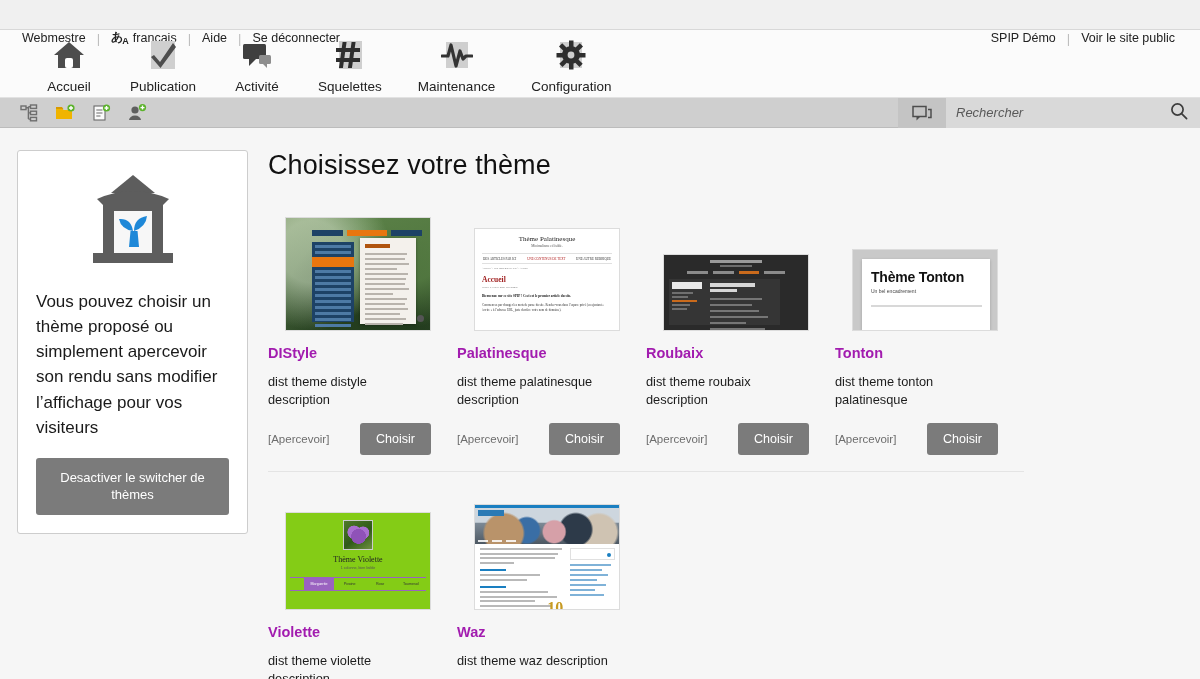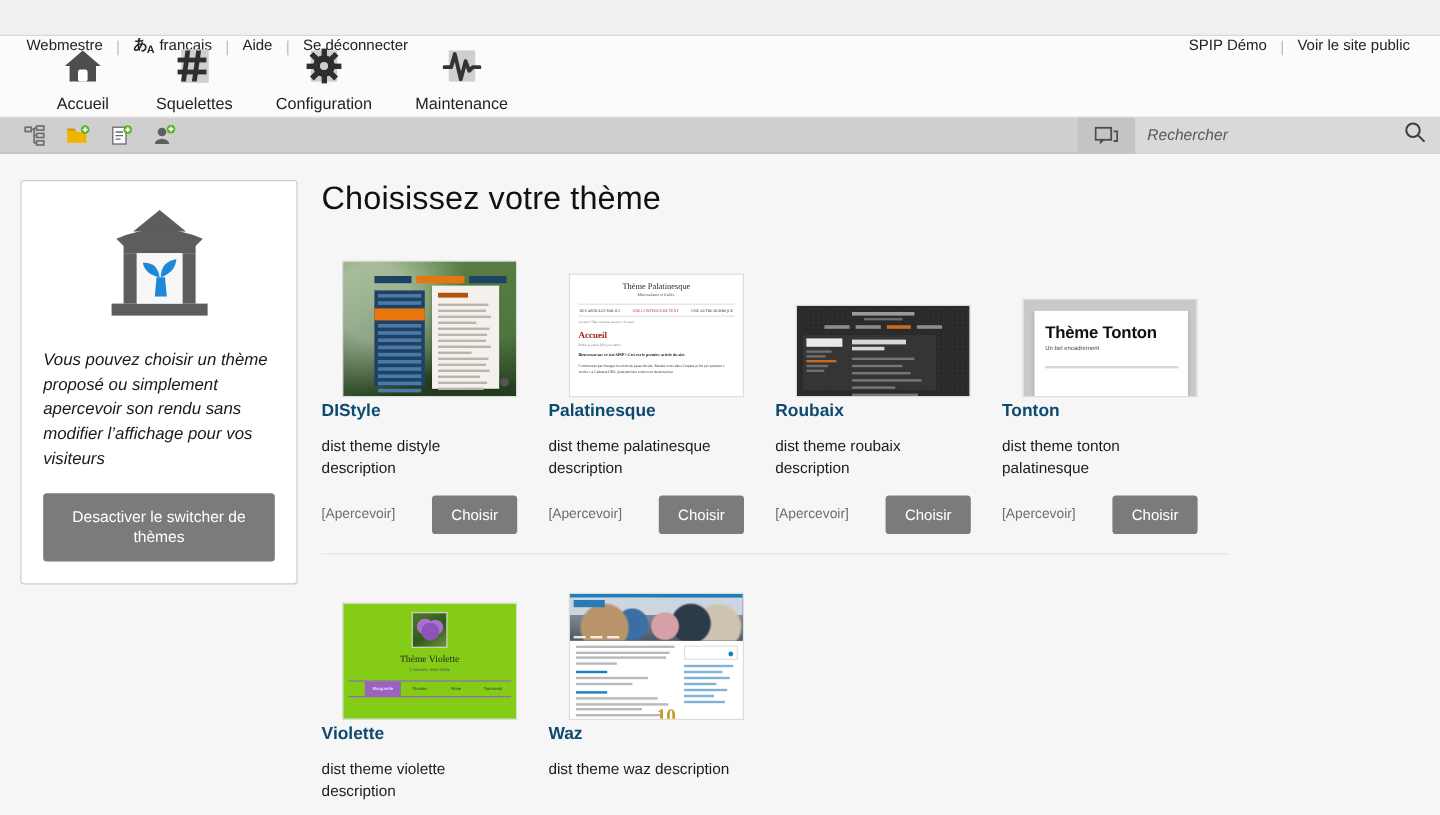--- a/index.html
+++ b/index.html
@@ -85,23 +85,22 @@
   .sidebar { width: 258px; padding-left: 17px; flex: 0 0 auto; }
   .infocard {
     background: #fff;
     border: 1px solid #cdcdcd;
     border-radius: 3px;
     padding: 20px 18px 18px 18px;
     width: 231px;
   }
   .pagoda { display: flex; justify-content: center; margin-bottom: 16px; margin-top: 2px;}
   .infotext {
-    font-size: 14px; line-height: 1.48; color: #1a1a1a;
+    font-size: 17px; line-height: 1.48; color: #1a1a1a;
     margin-bottom: 18px;
-    font-style: italic;
   }
   .gray-btn {
     background: #7b7b7b; color: #fff; border: none;
     font-family: "Liberation Sans", sans-serif;
     font-size: 13px; line-height: 1.35;
     padding: 11px 8px; width: 100%;
     border-radius: 3px; cursor: pointer; text-align: center;
   }
 
   
@@ -128,22 +127,22 @@
     display: flex; align-items: flex-end; justify-content: flex-end;
   }
   .thumb {
     width: 146px;
     border: 1px solid #dcdcdc;
     overflow: hidden;
     background: #fff;
     position: relative;
   }
   .theme-name {
-    font-size: 14.5px; font-weight: bold; color: #0c4a6e;
-    margin-top: 4px;
+    font-size: 14.5px; font-weight: bold; color: #a21caf;
+    margin-top: 14px;
   }
   .theme-desc {
     font-size: 12.8px; color: #1c1c1c; line-height: 1.4;
     margin-top: 12px;
     min-height: 36px;
   }
   .card-actions {
     display: flex; align-items: center; gap: 12px;
     margin-top: 14px;
   }
@@ -297,62 +296,82 @@
     <span class="navicon">
       <svg width="34" height="32" viewBox="0 0 34 32">
           <path d="M17 3 L32 16 L28 16 L28 29 L6 29 L6 16 L2 16 Z" fill="#4d4d4d"></path>
           <rect x="13" y="19" width="8" height="10" rx="2" fill="#fff"></rect>
         </svg>
     </span>
     <span class="navlabel">Accueil</span>
   </div>
 
 
-
+  <div class="navitem">
+    <span class="navicon">
+      <svg width="30" height="32" viewBox="0 0 30 32">
+          <rect x="3" y="2" width="24" height="28" fill="#cfcfcf"></rect>
+          <path d="M6 16 L12 23 L25 4 L28 8 L12.5 29 L3 18 Z" fill="#4d4d4d"></path>
+        </svg>
+    </span>
+    <span class="navlabel">Publication</span>
+  </div>
+
+  <div class="navitem">
+    <span class="navicon">
+      <svg width="34" height="32" viewBox="0 0 34 32">
+          <rect x="3" y="5" width="23" height="15" rx="1.5" fill="#3f3f3f"></rect>
+          <path d="M9 20 L9 27 L16 20 Z" fill="#3f3f3f"></path>
+          <rect x="19" y="16" width="12" height="9" rx="1.5" fill="#8e8e8e"></rect>
+          <path d="M27 25 L27 29 L23 25 Z" fill="#8e8e8e"></path>
+        </svg>
+    </span>
+    <span class="navlabel">Activité</span>
+  </div>
 
   <div class="navitem">
     <span class="navicon">
       <svg width="30" height="32" viewBox="0 0 30 32">
           <rect x="4" y="2" width="23" height="28" fill="#cfcfcf"></rect>
           <g fill="#2e2e2e">
             <rect x="8" y="3" width="4" height="26" transform="skewX(-8)"></rect>
             <rect x="17" y="3" width="4" height="26" transform="skewX(-8)"></rect>
             <rect x="1" y="9" width="24" height="4"></rect>
             <rect x="1" y="19" width="24" height="4"></rect>
           </g>
         </svg>
     </span>
     <span class="navlabel">Squelettes</span>
+  </div>
+
+  <div class="navitem">
+    <span class="navicon">
+      <svg width="32" height="32" viewBox="0 0 32 32">
+          <rect x="5" y="3" width="22" height="26" fill="#cfcfcf"></rect>
+          <path d="M1 17 H7 L10 6 L15 27 L19 12 L22 20 L25 17 H31" stroke="#333" stroke-width="3.2" fill="none" stroke-linejoin="round" stroke-linecap="round"></path>
+        </svg>
+    </span>
+    <span class="navlabel">Maintenance</span>
   </div>
 
   <div class="navitem">
     <span class="navicon">
       <svg width="32" height="32" viewBox="0 0 32 32">
           <rect x="5" y="3" width="22" height="26" fill="#cfcfcf"></rect>
       <g fill="#2e2e2e">
             <circle cx="16" cy="16" r="9"></circle>
       <rect x="14" y="1.5" width="4.5" height="29"></rect>
             <rect x="1.5" y="14" width="29" height="4.5"></rect>
       <rect x="14" y="1.5" width="4.5" height="29" transform="rotate(45 16 16)"></rect>
             <rect x="1.5" y="14" width="29" height="4.5" transform="rotate(45 16 16)"></rect>
       </g>
           <circle cx="16" cy="16" r="3.4" fill="#cfcfcf"></circle>
         </svg>
     </span>
     <span class="navlabel">Configuration</span>
-  </div>
-
-  <div class="navitem">
-    <span class="navicon">
-      <svg width="32" height="32" viewBox="0 0 32 32">
-          <rect x="5" y="3" width="22" height="26" fill="#cfcfcf"></rect>
-          <path d="M1 17 H7 L10 6 L15 27 L19 12 L22 20 L25 17 H31" stroke="#333" stroke-width="3.2" fill="none" stroke-linejoin="round" stroke-linecap="round"></path>
-        </svg>
-    </span>
-    <span class="navlabel">Maintenance</span>
   </div>
 </div>
 
 <div class="subbar">
   <div class="subbar-icons">
     <span class="sbicon">
       <svg width="18" height="18" viewBox="0 0 18 18">
           <g fill="none" stroke="#6e6e6e" stroke-width="1.4">
             <rect x="1" y="2" width="5" height="3.6"></rect>
             <rect x="10.5" y="1" width="6" height="3.4"></rect>

